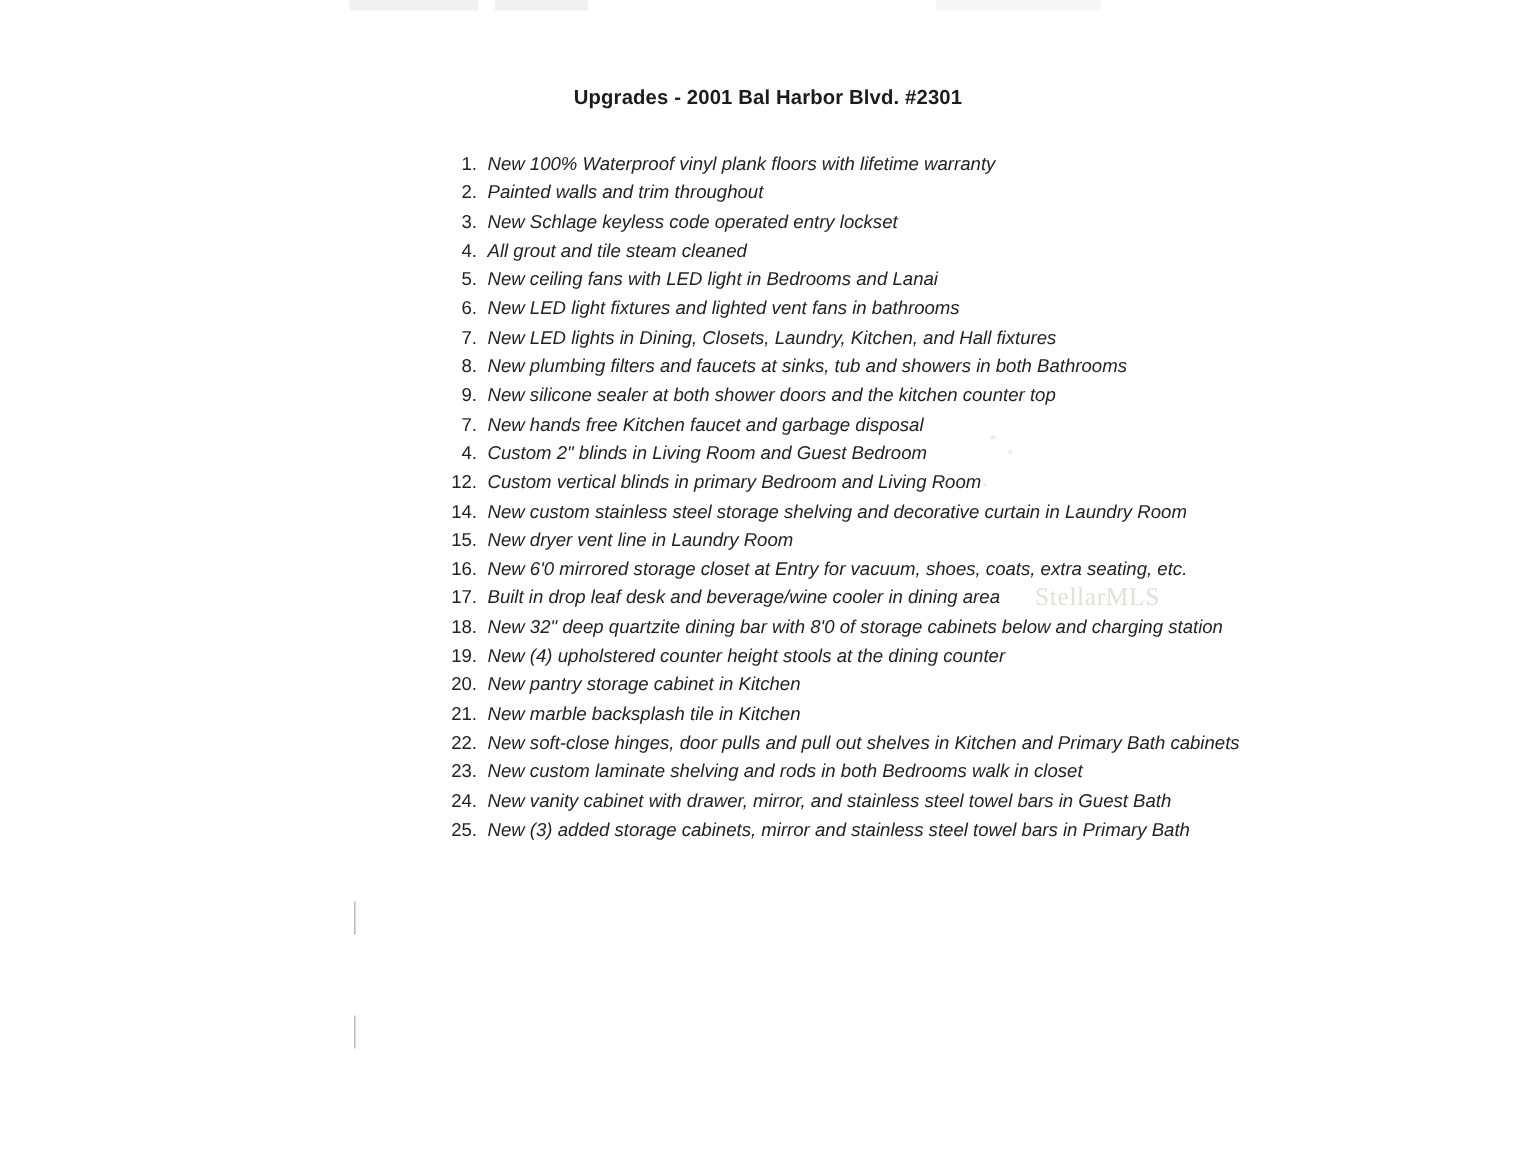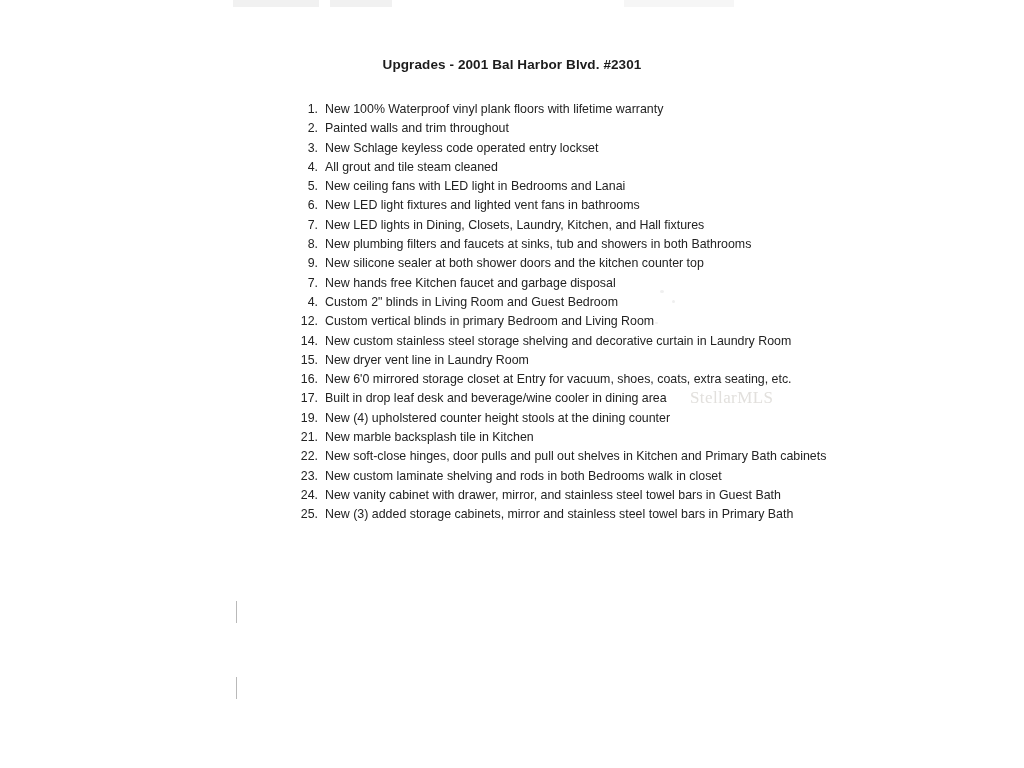--- a/index.html
+++ b/index.html
@@ -68,20 +68,21 @@
   }
   .item-num {
     width: 22px;
     text-align: right;
     flex: 0 0 22px;
     margin-right: 7px;
     color: #232323;
   }
   .item-text {
     flex: 1 1 auto;
+    font-style: italic;
   }
 
   
   .watermark {
     position: absolute;
     top: 388px;
     left: 690px;
     font-size: 17px;
     color: #e2e0dd;
     font-family: "Liberation Serif", serif;
@@ -178,22 +179,30 @@
       </div>
       <div class="list-item">
         <span class="item-num">16.</span>
         <span class="item-text">New 6'0 mirrored storage closet at Entry for vacuum, shoes, coats, extra seating, etc.</span>
       </div>
       <div class="list-item">
         <span class="item-num">17.</span>
         <span class="item-text">Built in drop leaf desk and beverage/wine cooler in dining area</span>
       </div>
       <div class="list-item">
+        <span class="item-num">18.</span>
+        <span class="item-text">New 32" deep quartzite dining bar with 8'0 of storage cabinets below and charging station</span>
+      </div>
+      <div class="list-item">
         <span class="item-num">19.</span>
         <span class="item-text">New (4) upholstered counter height stools at the dining counter</span>
+      </div>
+      <div class="list-item">
+        <span class="item-num">20.</span>
+        <span class="item-text">New pantry storage cabinet in Kitchen</span>
       </div>
       <div class="list-item">
         <span class="item-num">21.</span>
         <span class="item-text">New marble backsplash tile in Kitchen</span>
       </div>
       <div class="list-item">
         <span class="item-num">22.</span>
         <span class="item-text">New soft-close hinges, door pulls and pull out shelves in Kitchen and Primary Bath cabinets</span>
       </div>
       <div class="list-item">

